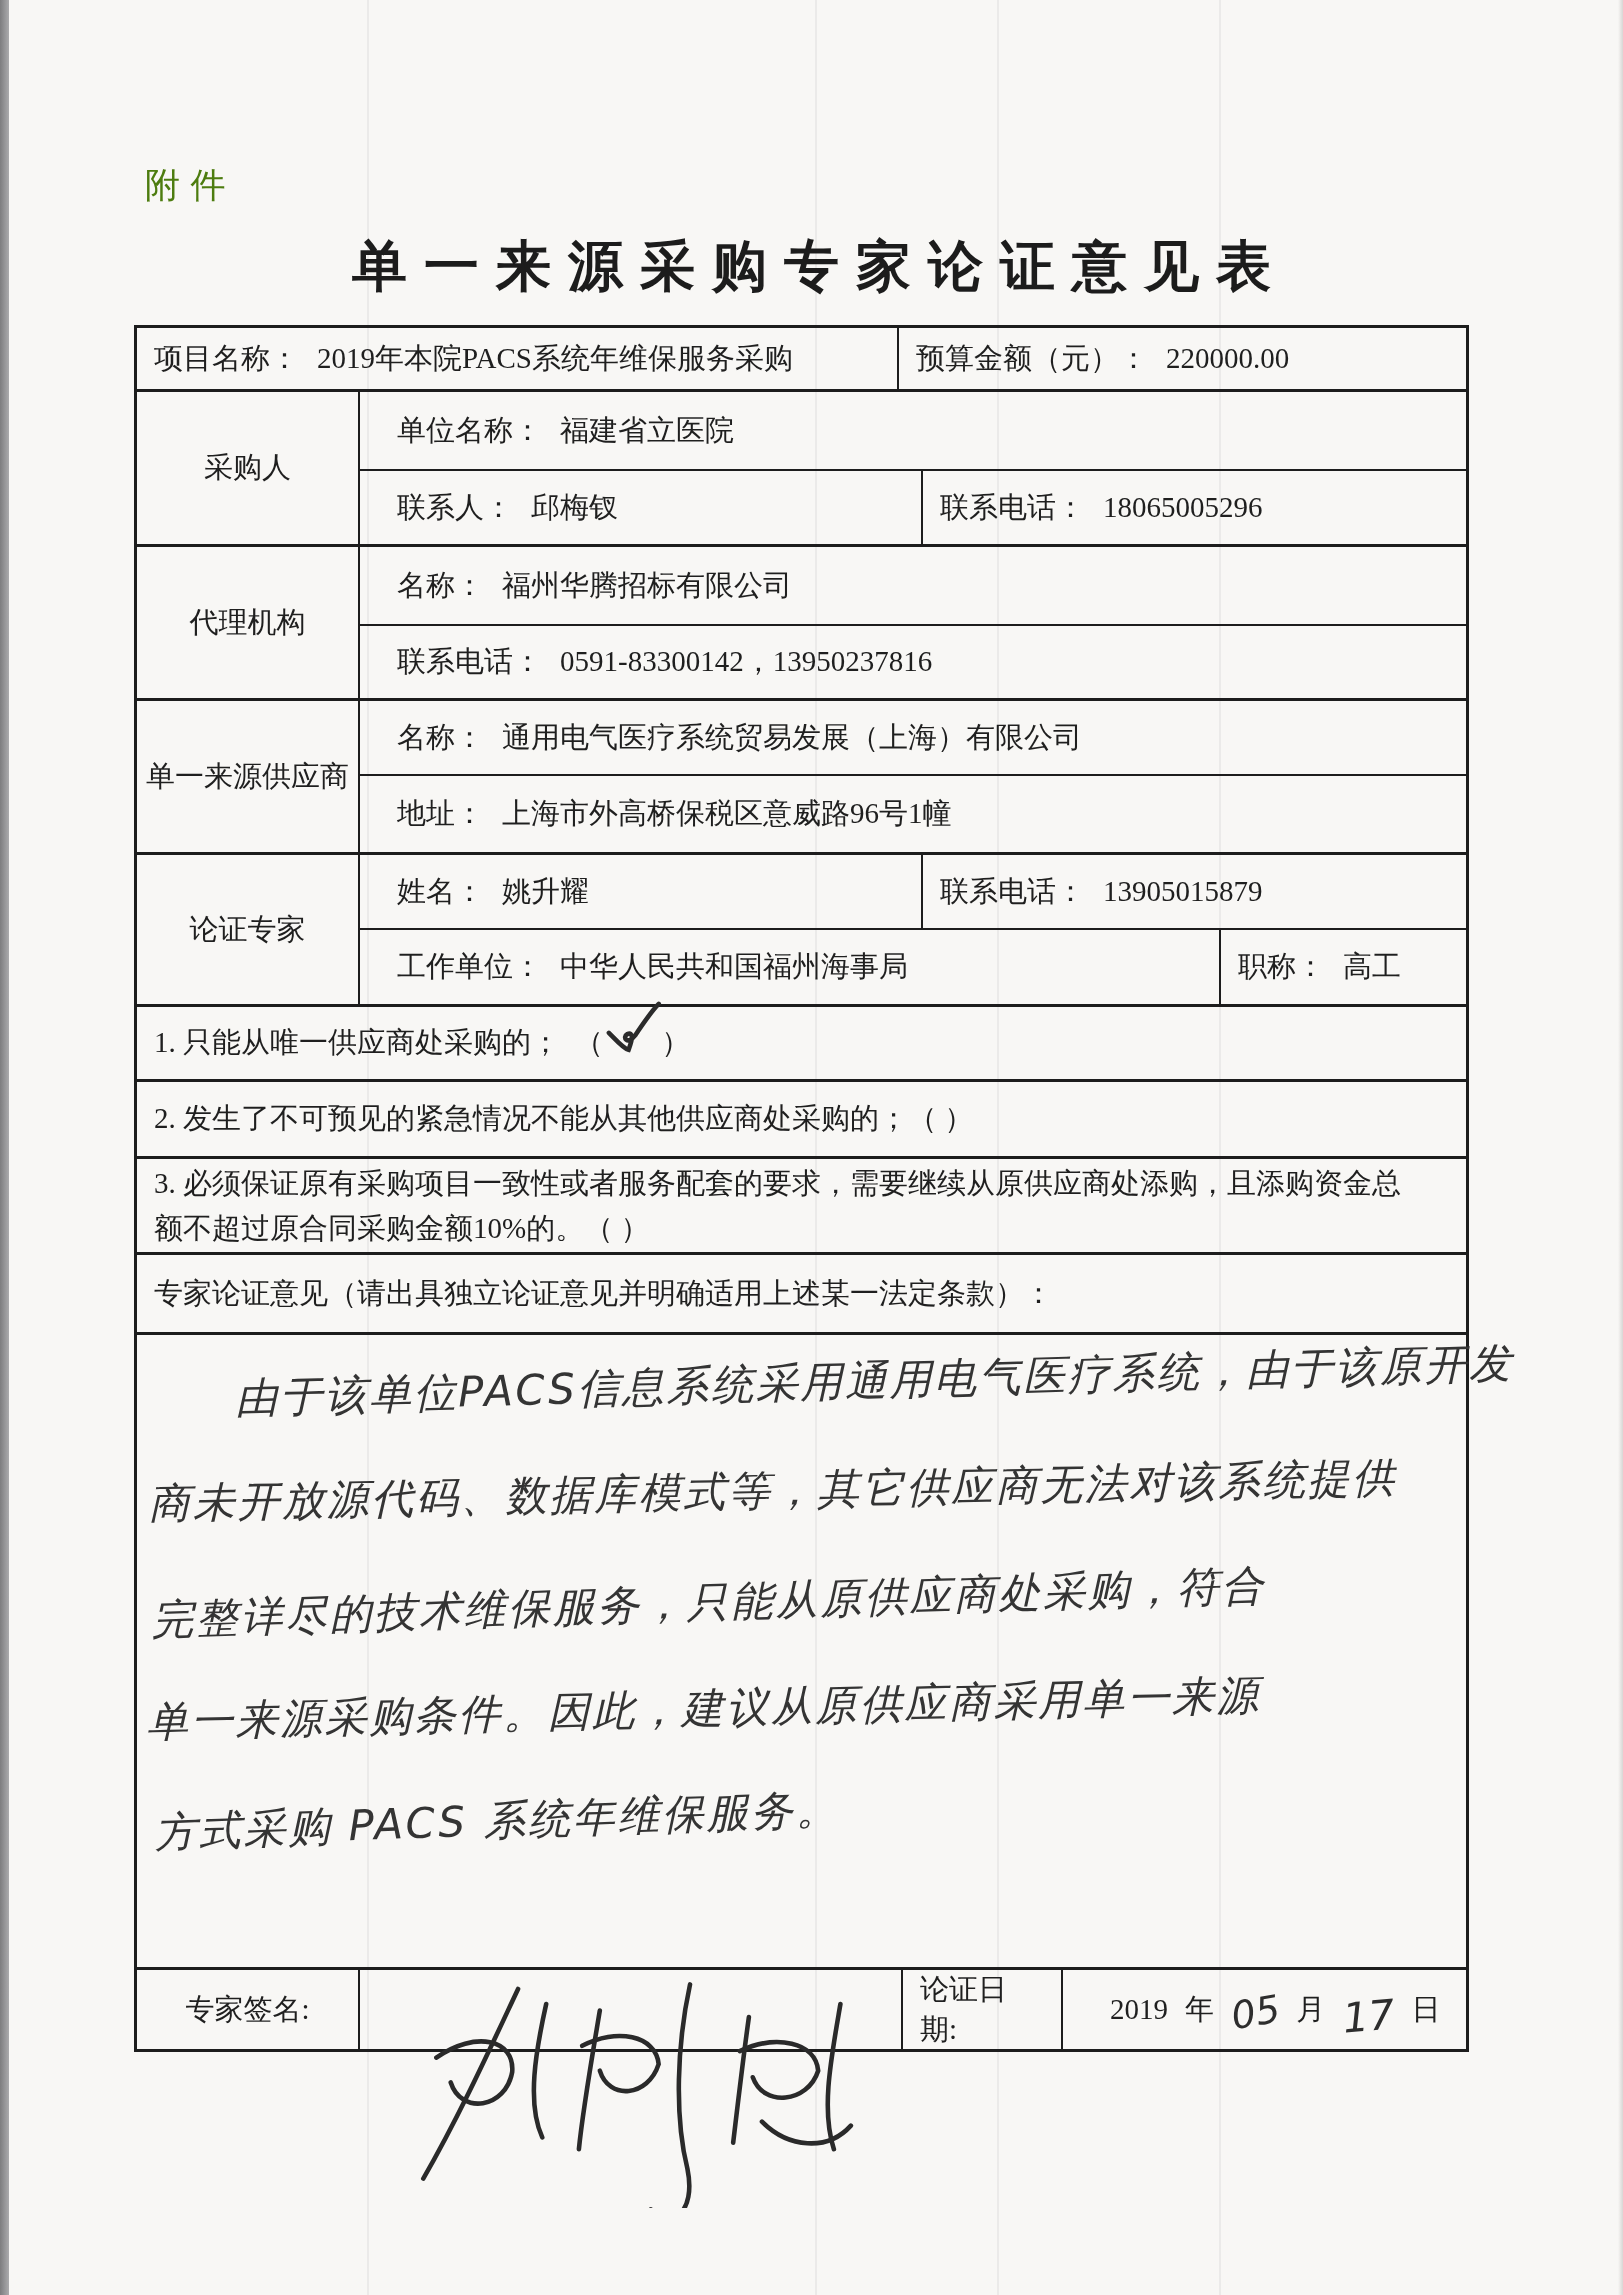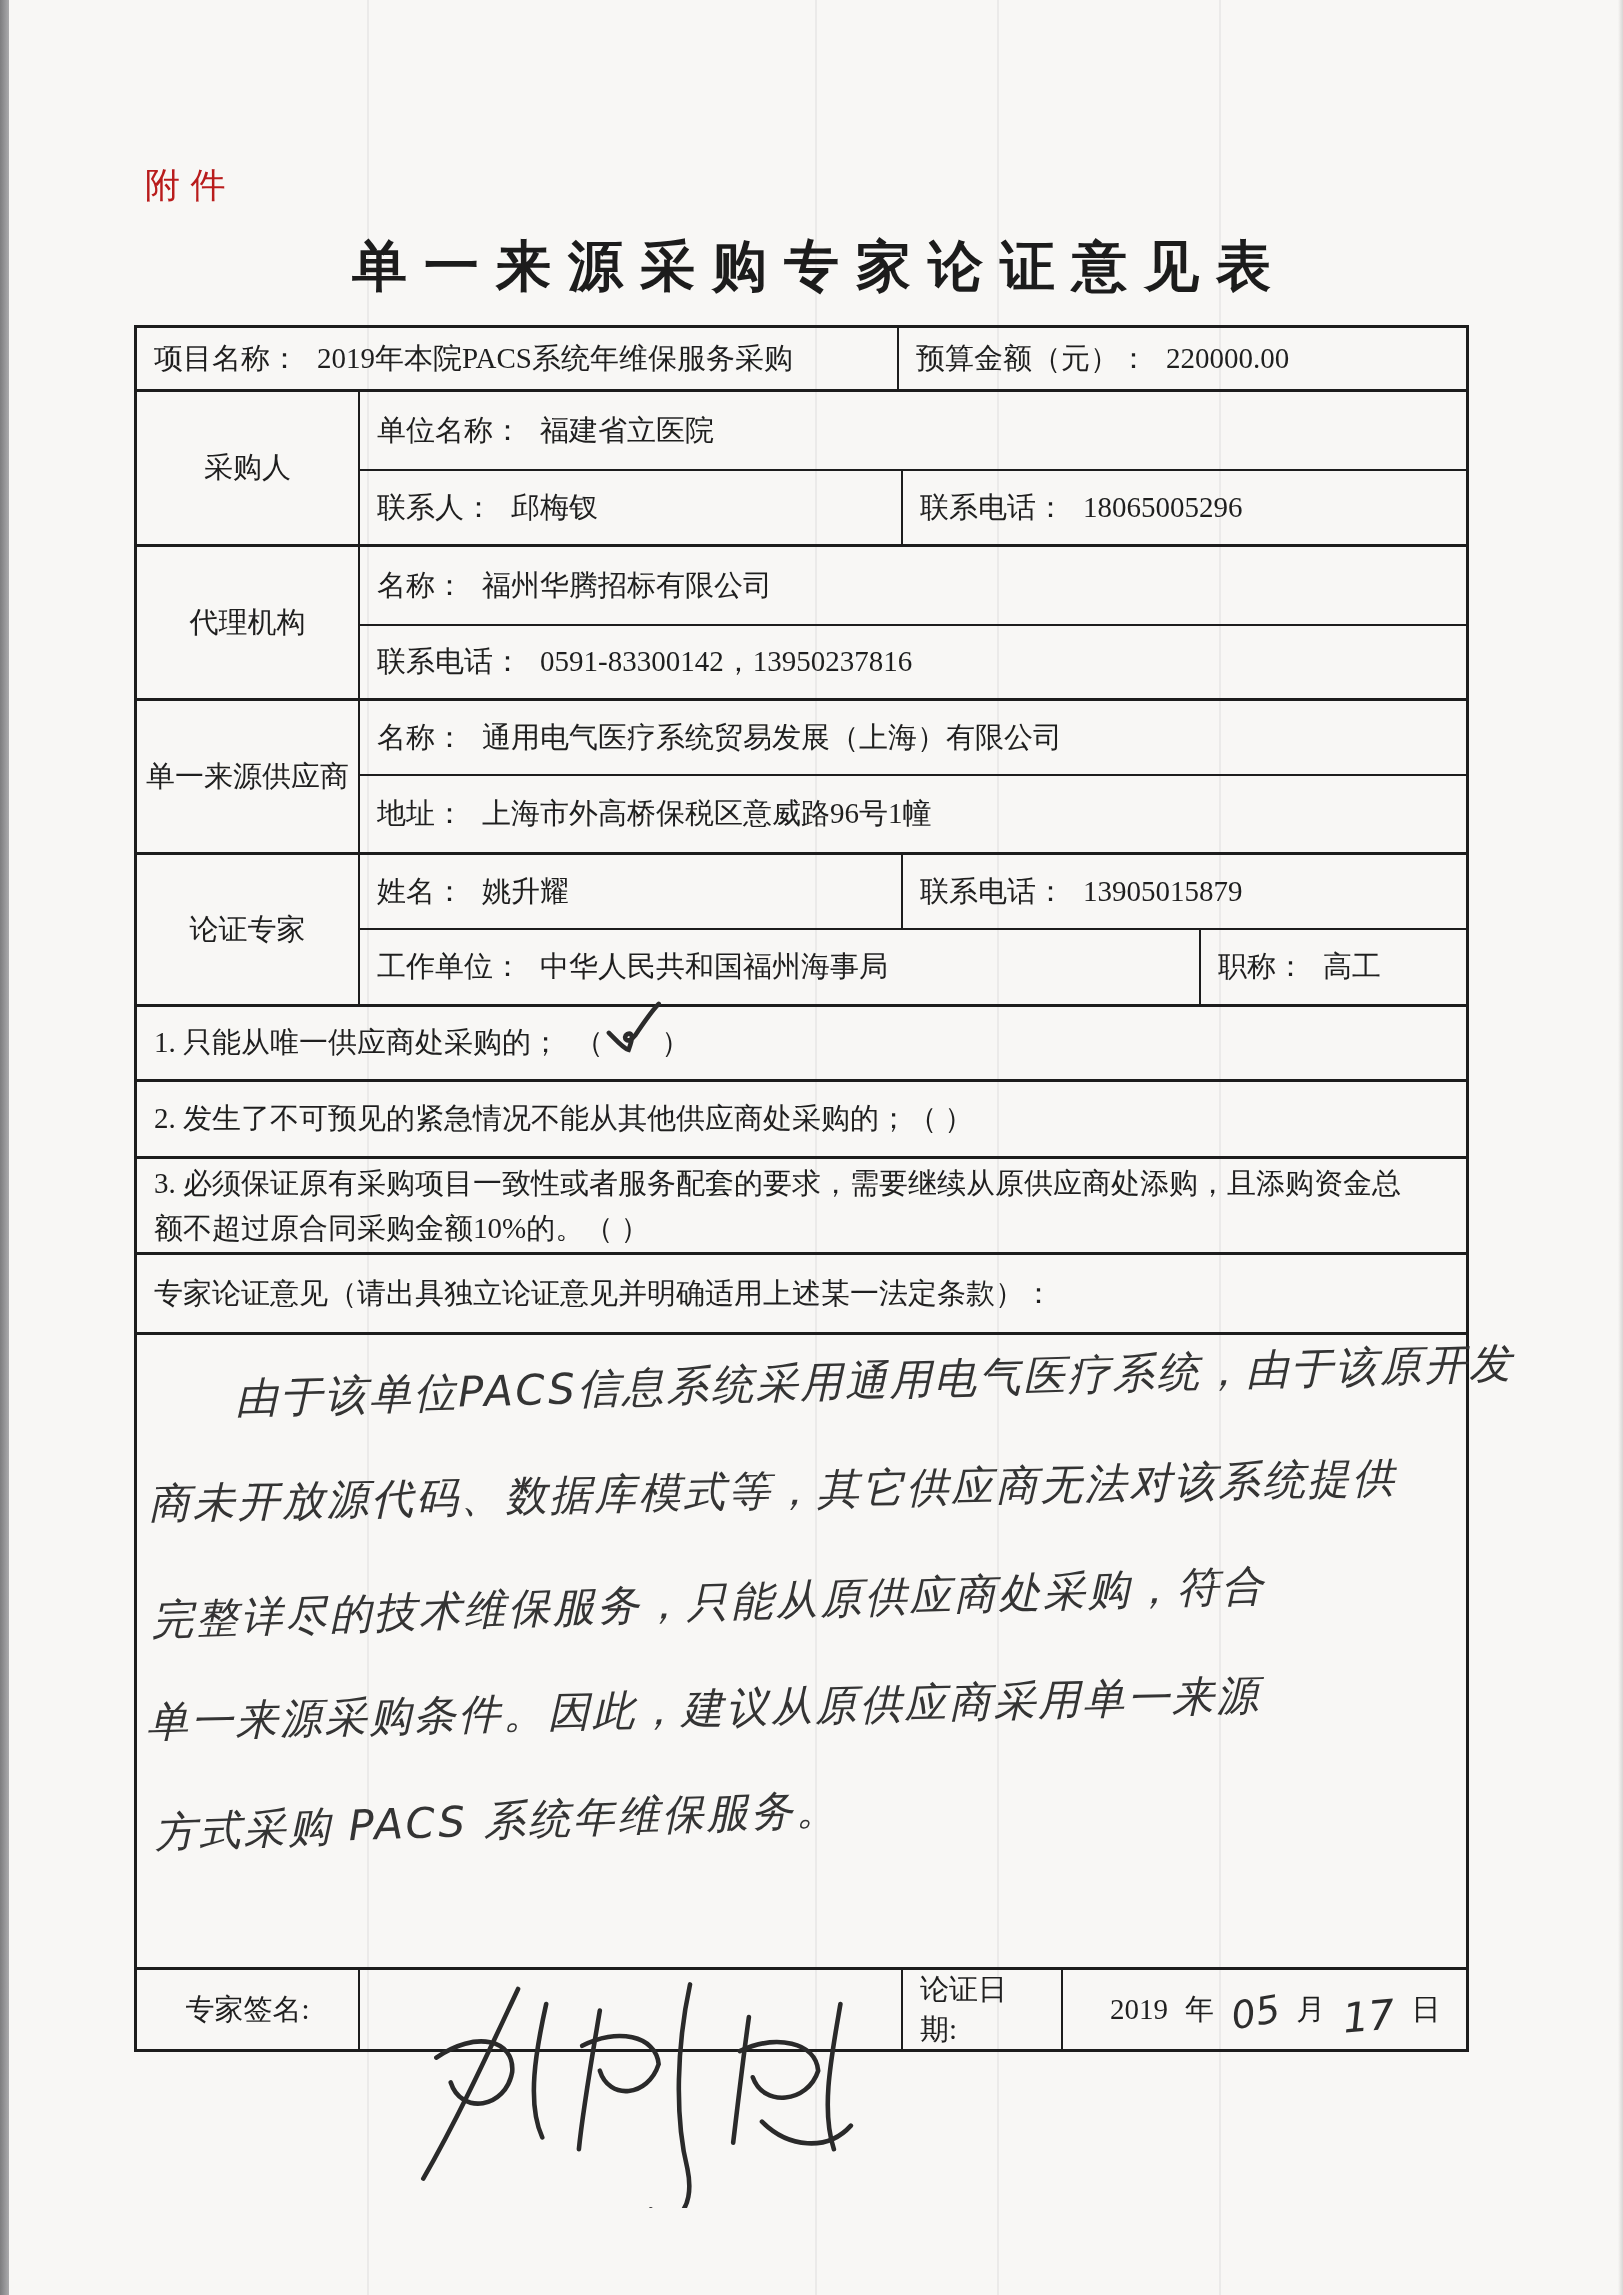--- a/index.html
+++ b/index.html
@@ -17,21 +17,21 @@
   .scan-edge-right{
     position:absolute;right:0;top:0;width:5.2px;height:100%;
     background:linear-gradient(to left,#d8d6d4,rgba(216,214,212,0));
   }
   .streak{
     position:absolute;top:0;width:2px;height:100%;
     background:rgba(165,165,172,0.16);
   }
   .attachment{
     position:absolute;left:145px;top:162px;
-    font-size:35px;letter-spacing:10.5px;color:#b91c1c;
+    font-size:35px;letter-spacing:10.5px;color:#4d7c0f;
   }
   .title{
     position:absolute;left:0;top:230px;width:100%;
     text-align:center;font-size:55px;font-weight:600;
     letter-spacing:17px;text-indent:17px;color:#1c1c1c;
   }
   .form-table{
     position:absolute;left:134px;top:325px;width:1335px;
     border:3.9px solid #1d1d1d;box-sizing:border-box;
     font-size:29px;color:#1f1f1f;background:transparent;
@@ -43,21 +43,21 @@
     padding:0 17px;overflow:visible;
   }
   .vline{border-right:2.6px solid #1d1d1d;}
   .sect{display:flex;box-sizing:border-box;border-bottom:3.3px solid #1d1d1d;}
   .sect-label{
     width:223px;box-sizing:border-box;border-right:2.6px solid #1d1d1d;
     display:flex;align-items:center;justify-content:center;
     text-align:center;padding:0 5.2px;
   }
   .sect-body{flex:1;display:flex;flex-direction:column;}
-  .subrow{display:flex;box-sizing:border-box;}
+  .subrow{display:flex;box-sizing:border-box;padding-left:20px;}
   .subrow.divide{border-bottom:2.6px solid #1d1d1d;}
   .lbl{white-space:nowrap;}
   .val{margin-left:18px;white-space:nowrap;}
   .two-line{flex-direction:column;align-items:flex-start;justify-content:center;line-height:1.55;}
   .check-wrap{position:relative;display:inline-flex;align-items:center;margin-left:14.4px;}
   .check-wrap svg{position:relative;top:-11.8px;margin:0 -2.6px;}
   .opinion-cell{position:relative;padding:0;}
   .hw{
     position:absolute;
     font-family:"DejaVu Sans", sans-serif;

